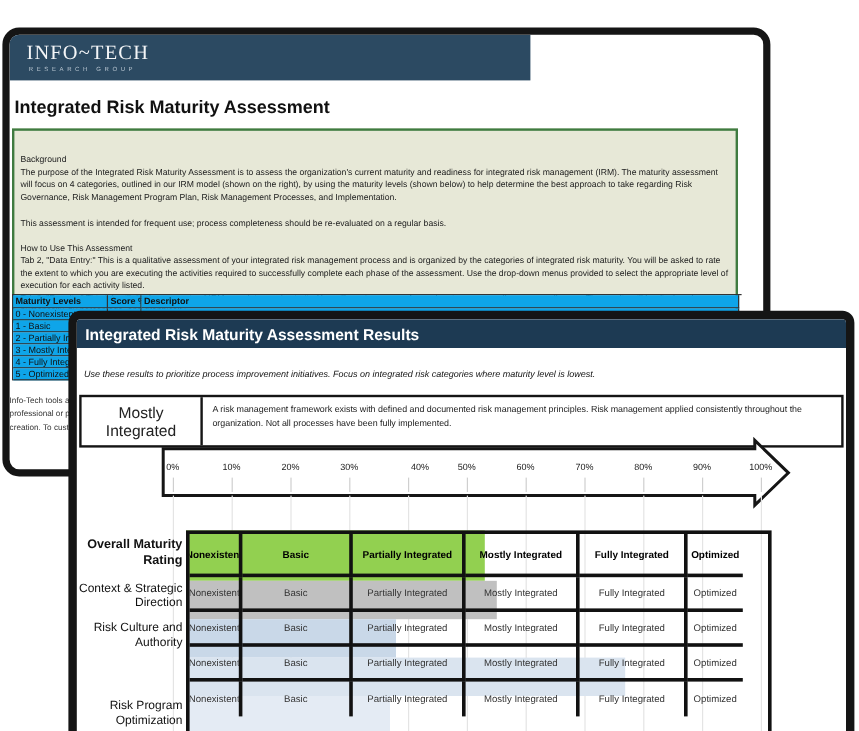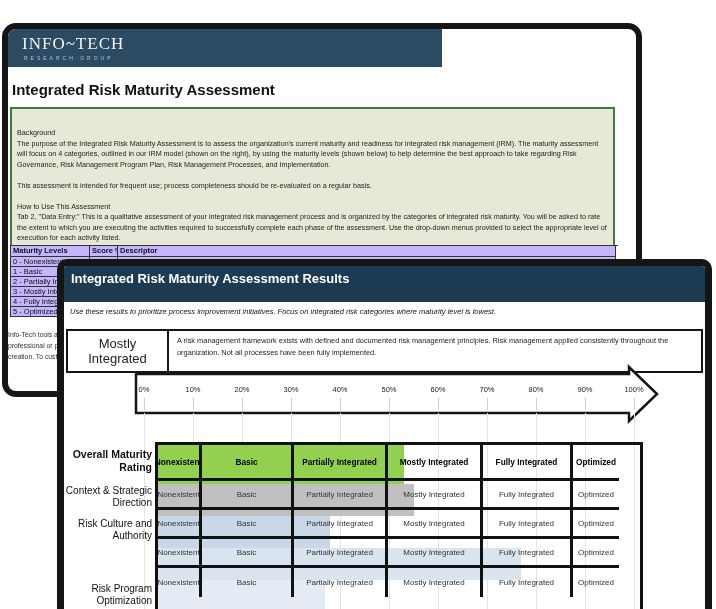--- a/index.html
+++ b/index.html
@@ -13,27 +13,27 @@
                font-size:17px;letter-spacing:1px;color:#f3f5f7;}
   .banner-sub{position:absolute;left:16px;top:26px;font-size:5px;letter-spacing:3px;color:#b9c6d1;}
   .s1-title{position:absolute;left:4px;top:52px;font-size:15px;font-weight:bold;white-space:nowrap;}
   .greenbox{position:absolute;left:2px;top:78px;width:591px;height:120px;background:#e7e8d7;
             border:2px solid #3f7b40;padding:19px 5px;font-size:7.2px;line-height:10.5px;
             white-space:pre-wrap;color:#222;overflow:hidden;}
   .mini-table{position:absolute;left:2px;top:216px;width:607px;border-top:1px solid #333;
               border-left:1px solid #333;display:grid;
               grid-template-columns:79px 28px 498px;font-size:7.5px;}
   .mini-table .c{border-right:1px solid #333;border-bottom:1px solid #333;height:9px;
-                 line-height:9px;padding-left:2px;overflow:hidden;white-space:nowrap;background:#c4b5fd;}
+                 line-height:9px;padding-left:2px;overflow:hidden;white-space:nowrap;background:#0ea5e9;}
   .mini-table .h{height:10px;line-height:10px;font-weight:bold;}
   .s1-footer{position:absolute;left:0px;top:300px;font-size:6.8px;line-height:11px;color:#333;white-space:nowrap;}
   
   .sheet2{position:absolute;left:57px;top:238px;width:641px;height:355px;background:#fff;
           border:7px solid #151515;border-radius:10px;overflow:hidden;}
-  .s2-header{position:absolute;left:0;top:0;width:641px;height:36px;}
+  .s2-header{position:absolute;left:0;top:0;width:641px;height:24px;}
   .s2-header span{position:absolute;left:7px;top:0;line-height:26px;font-size:13px;font-weight:bold;color:#fff;white-space:nowrap;}
   .s2-intro{position:absolute;left:6px;top:41px;font-size:7.5px;color:#111;white-space:nowrap;font-style:italic;}
   .sumbox{position:absolute;left:2px;top:63px;width:633px;height:40px;border:2px solid #151515;
           display:flex;align-items:stretch;}
   .sum-left{width:99px;border-right:2px solid #151515;display:flex;align-items:center;
             justify-content:center;font-size:13px;color:#222;text-align:center;}
   .sum-right{flex:1;padding:4px 8px;font-size:7.4px;line-height:12px;color:#222;}
   .arrow-svg{position:absolute;left:60px;top:98px;width:545px;height:62px;}
   .scale-label{position:absolute;top:119px;width:30px;text-align:center;font-size:7.5px;color:#222;}
   .tickmark{position:absolute;top:132px;width:1px;height:12px;background:#cfcfcf;}
@@ -123,21 +123,21 @@
       <div class="sum-right">A risk management framework exists with defined and documented risk management principles. Risk management applied consistently throughout the organization. Not all processes have been fully implemented.</div>
     </div>
 
     <svg class="arrow-svg" viewBox="0 0 545 62">
       <polygon points="12,10 505,10 505,3 533,30 505,57 505,49 12,49" fill="#ffffff" stroke="#151515" stroke-width="2.5" stroke-linejoin="miter"></polygon>
     </svg>
     <div class="scale-label" style="left:65px">0%</div>
     <div class="scale-label" style="left:114px">10%</div>
     <div class="scale-label" style="left:163px">20%</div>
     <div class="scale-label" style="left:212px">30%</div>
-    <div class="scale-label" style="left:261px">40%</div>
+    <div class="scale-label" style="left:271px">40%</div>
     <div class="scale-label" style="left:310px">50%</div>
     <div class="scale-label" style="left:359px">60%</div>
     <div class="scale-label" style="left:408px">70%</div>
     <div class="scale-label" style="left:457px">80%</div>
     <div class="scale-label" style="left:506px">90%</div>
     <div class="scale-label" style="left:555px">100%</div>
 
     <div class="tickmark" style="left:80px"></div>
     <div class="tickmark" style="left:129px"></div>
     <div class="tickmark" style="left:178px"></div>

